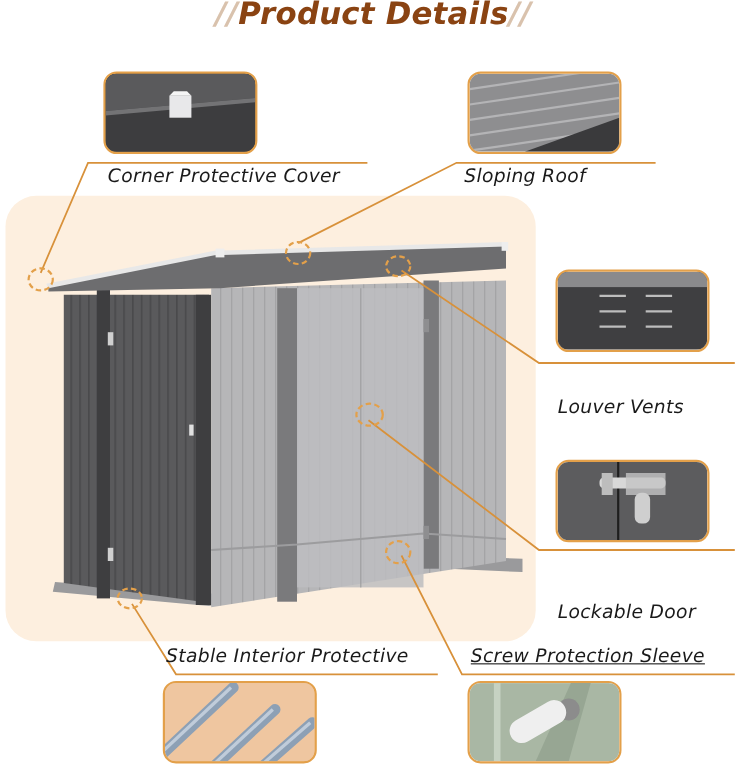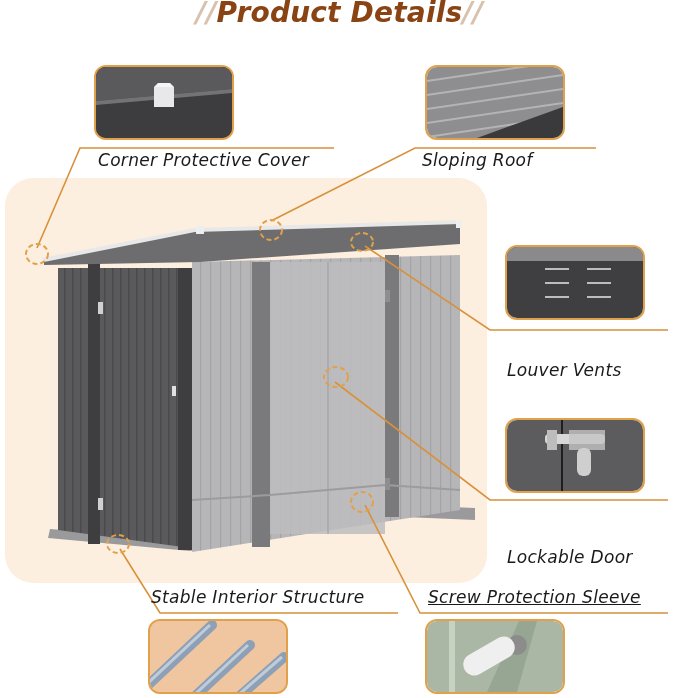--- a/index.html
+++ b/index.html
@@ -130,21 +130,21 @@
     <rect width="136" height="71" fill="#5c5c5e"></rect>
     <line x1="55" y1="0" x2="55" y2="71" stroke="#1e1e1e" stroke-width="2"></line>
     <rect x="38" y="14" width="60" height="10" rx="4" fill="#d8d8d8"></rect>
     <rect x="40" y="10" width="10" height="20" fill="#bdbdbd"></rect>
     <rect x="62" y="10" width="36" height="20" fill="#c4c4c4" opacity="0.8"></rect>
     <rect x="70" y="28" width="14" height="28" rx="6" fill="#cfcfcf"></rect>
   </svg>
 </div>
 <div class="abs label" style="left:507px;top:507px;margin-top:40px;">Lockable Door</div>
 
-<div class="abs label" style="left:151px;top:587px;">Stable Interior Structure</div>
+<div class="abs label" style="left:151px;top:587px;">Stable Interior Protective</div>
 <div class="abs thumb" style="left:148px;top:619px;width:140px;height:75px;background:#f0c8a0;">
   <svg width="136" height="71" viewBox="0 0 136 71">
     <rect width="136" height="71" fill="#efc6a0"></rect>
     <g stroke="#8da0b5" stroke-width="10" stroke-linecap="round">
       <line x1="-4" y1="66" x2="62" y2="4"></line>
       <line x1="40" y1="80" x2="100" y2="24"></line>
       <line x1="84" y1="80" x2="134" y2="36"></line>
     </g>
     <g stroke="#c0ccda" stroke-width="3">
       <line x1="-2" y1="62" x2="60" y2="4"></line>

